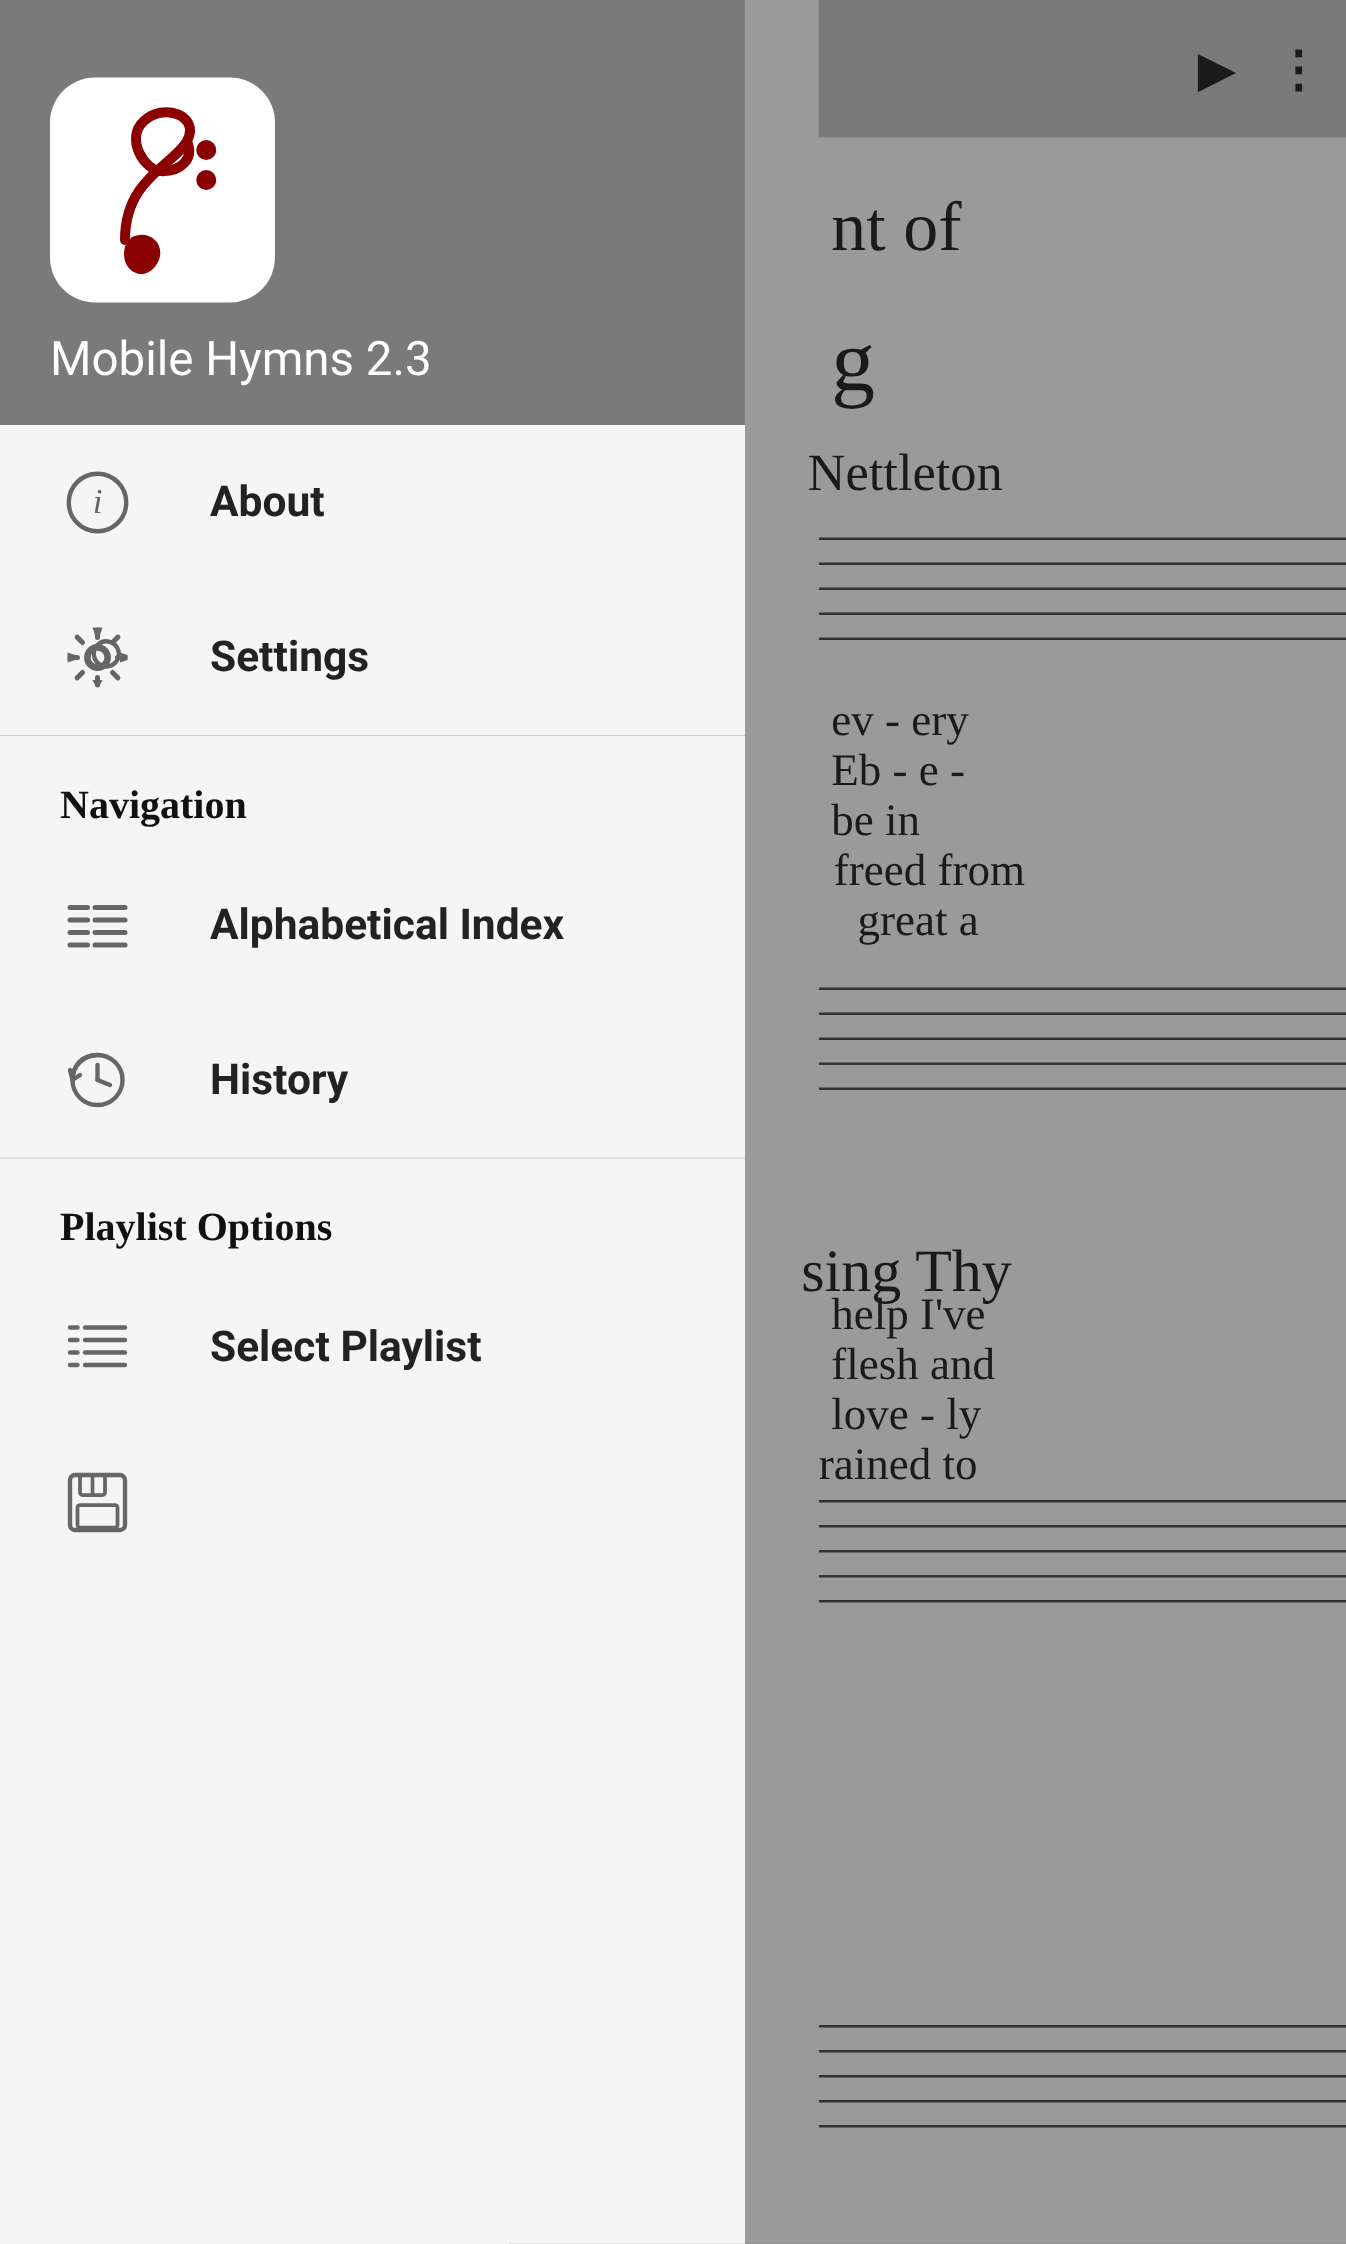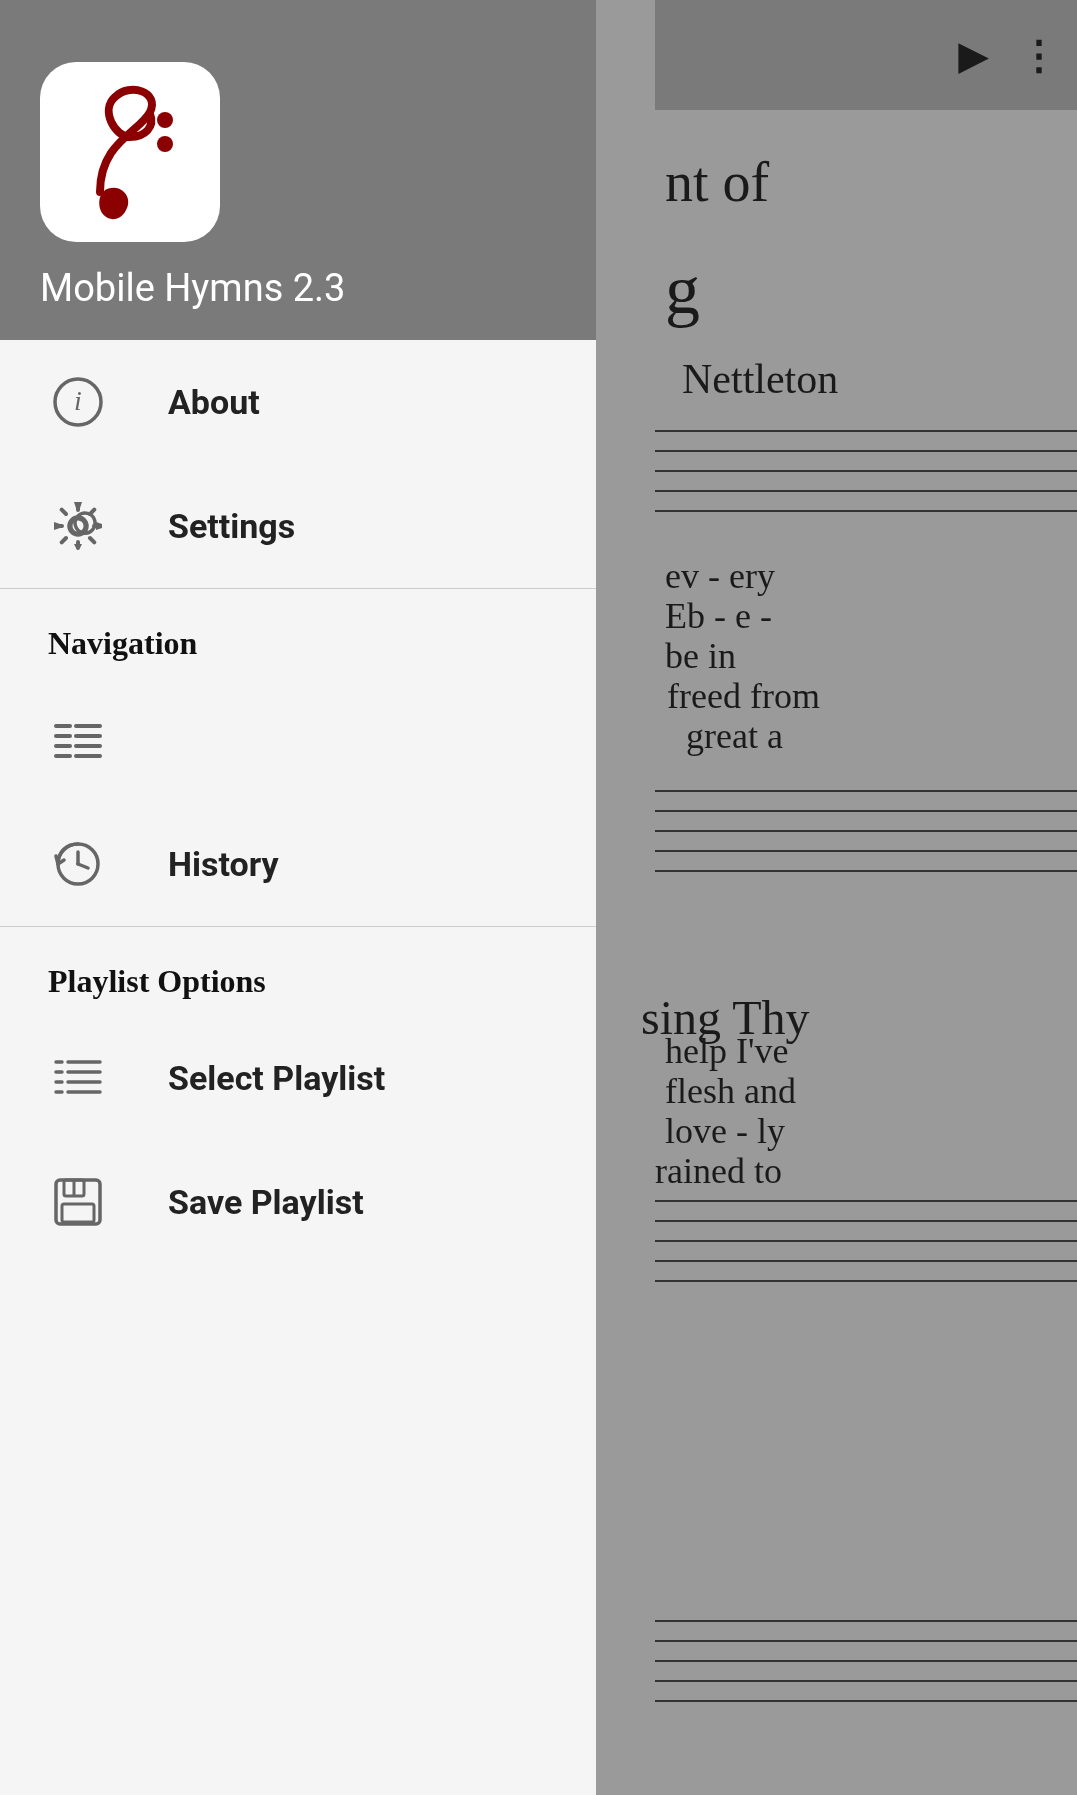--- a/index.html
+++ b/index.html
@@ -200,21 +200,21 @@
 
   <div class="sheet-line" style="top: 1620px;"></div>
   <div class="sheet-line" style="top: 1640px;"></div>
   <div class="sheet-line" style="top: 1660px;"></div>
   <div class="sheet-line" style="top: 1680px;"></div>
   <div class="sheet-line" style="top: 1700px;"></div>
 </div>
 
 <span class="sheet-text" style="left: 665px; top: 150px; font-size: 56px;">nt of</span>
 <span class="sheet-text" style="left: 665px; top: 250px; font-size: 70px;">g</span>
-<span class="sheet-text" style="left: 682px; top: 355px; font-size: 42px;">Nettleton</span>
+<span class="sheet-text" style="left: 646px; top: 355px; font-size: 42px;">Nettleton</span>
 <span class="sheet-text" style="left: 665px; top: 555px; font-size: 36px;">ev - ery</span>
 <span class="sheet-text" style="left: 665px; top: 595px; font-size: 36px;">Eb - e -</span>
 <span class="sheet-text" style="left: 665px; top: 635px; font-size: 36px;">be  in</span>
 <span class="sheet-text" style="left: 655px; top: 675px; font-size: 36px; padding-left: 12px;">freed from</span>
 <span class="sheet-text" style="left: 655px; top: 715px; font-size: 36px; margin-left: 31px;">great  a</span>
 <span class="sheet-text" style="left: 641px; top: 990px; font-size: 48px;">sing  Thy</span>
 <span class="sheet-text" style="left: 665px; top: 1030px; font-size: 36px;">help  I've</span>
 <span class="sheet-text" style="left: 665px; top: 1070px; font-size: 36px;">flesh  and</span>
 <span class="sheet-text" style="left: 665px; top: 1110px; font-size: 36px;">love - ly</span>
 <span class="sheet-text" style="left: 655px; top: 1150px; font-size: 36px;">rained to</span>
@@ -280,20 +280,21 @@
           <line x1="4" y1="12" x2="18" y2="12" stroke="#666" stroke-width="4" stroke-linecap="round"></line>
           <line x1="4" y1="22" x2="18" y2="22" stroke="#666" stroke-width="4" stroke-linecap="round"></line>
           <line x1="4" y1="32" x2="18" y2="32" stroke="#666" stroke-width="4" stroke-linecap="round"></line>
           <line x1="4" y1="42" x2="18" y2="42" stroke="#666" stroke-width="4" stroke-linecap="round"></line>
           <line x1="24" y1="12" x2="48" y2="12" stroke="#666" stroke-width="4" stroke-linecap="round"></line>
           <line x1="24" y1="22" x2="48" y2="22" stroke="#666" stroke-width="4" stroke-linecap="round"></line>
           <line x1="24" y1="32" x2="48" y2="32" stroke="#666" stroke-width="4" stroke-linecap="round"></line>
           <line x1="24" y1="42" x2="48" y2="42" stroke="#666" stroke-width="4" stroke-linecap="round"></line>
         </svg>
       </div>
+      <span class="menu-label">Alphabetical Index</span>
     </div>
 
     <div class="menu-item">
       <div class="menu-icon">
         <svg width="52" height="52" viewBox="0 0 52 52">
           <circle cx="26" cy="26" r="20" fill="none" stroke="#666" stroke-width="3.5"></circle>
           <line x1="26" y1="26" x2="26" y2="14" stroke="#666" stroke-width="3.5" stroke-linecap="round"></line>
           <line x1="26" y1="26" x2="36" y2="30" stroke="#666" stroke-width="3.5" stroke-linecap="round"></line>
           <path d="M6 26 C6 14, 14 6, 26 6" fill="none" stroke="#666" stroke-width="3.5" stroke-linecap="round"></path>
           <polyline points="4,18 6,26 12,22" fill="none" stroke="#666" stroke-width="3.5" stroke-linejoin="round" stroke-linecap="round"></polyline>
@@ -325,17 +326,16 @@
     <div class="menu-item">
       <div class="menu-icon">
         <svg width="52" height="52" viewBox="0 0 52 52">
 
           <rect x="4" y="4" width="44" height="44" rx="4" ry="4" fill="none" stroke="#666" stroke-width="3.5"></rect>
           <rect x="12" y="4" width="20" height="16" rx="2" ry="2" fill="none" stroke="#666" stroke-width="3"></rect>
           <rect x="10" y="28" width="32" height="18" rx="2" ry="2" fill="none" stroke="#666" stroke-width="3"></rect>
           <line x1="22" y1="4" x2="22" y2="20" stroke="#666" stroke-width="3"></line>
         </svg>
       </div>
-      <span class="menu-label">Save Playlist</span>
     </div>
 
   </div>
 </div>
 
 </body></html>

